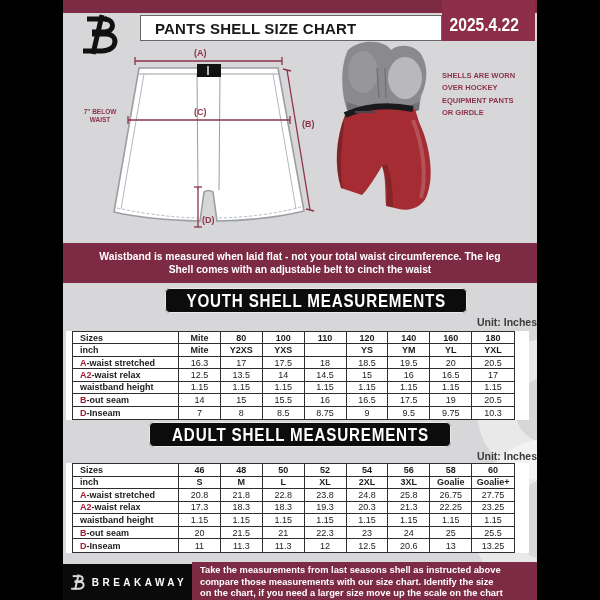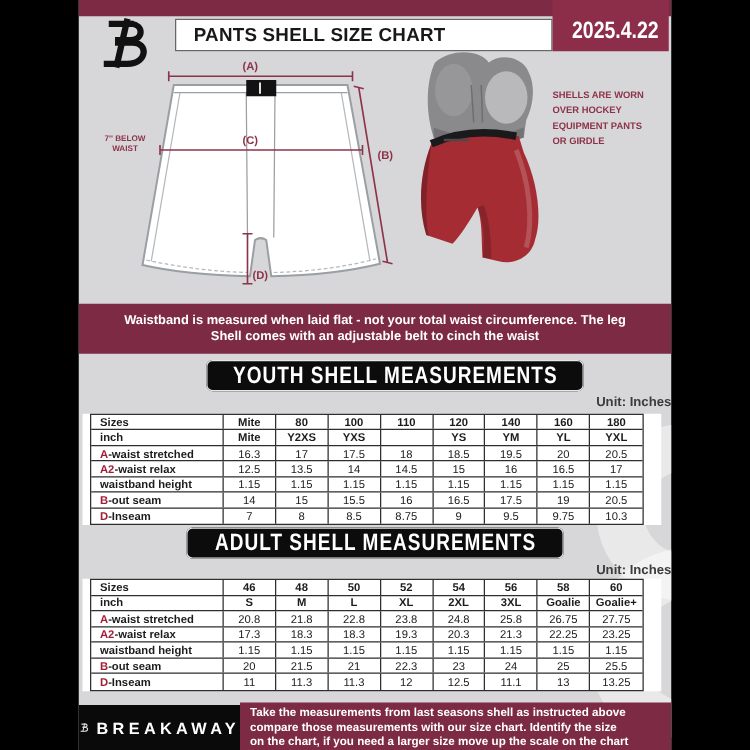--- a/index.html
+++ b/index.html
@@ -12,21 +12,21 @@
   
   .logo{position:absolute;left:12px;top:12px;z-index:3;}
   .titlebox{
     position:absolute;left:77px;top:15px;width:302px;height:26px;background:#fff;
     border:1px solid #666;box-sizing:border-box;display:flex;align-items:center;
     padding-left:14px;z-index:3;
   }
   .titlebox span{font-size:15px;font-weight:600;color:#181818;letter-spacing:.2px;white-space:nowrap;}
   .datebox{
     position:absolute;left:379px;top:0;width:93px;height:41px;background:#8c2e4a;
-    display:flex;align-items:flex-end;justify-content:flex-end;z-index:3;box-sizing:border-box;padding-bottom:5px;
+    display:flex;align-items:flex-end;justify-content:flex-start;z-index:3;box-sizing:border-box;padding-bottom:5px;
   }
   .datebox span{font-size:19px;font-weight:bold;color:#fff;transform:scaleX(.82);white-space:nowrap;}
   
   .diagram-svg{position:absolute;left:0;top:40px;z-index:1;}
   .hockey-svg{position:absolute;left:270px;top:40px;z-index:1;}
   .dim-label{position:absolute;font-size:9px;font-weight:bold;color:#8d3349;z-index:2;white-space:nowrap;}
   .below-waist{position:absolute;left:14px;top:108px;width:46px;text-align:center;
     font-size:6.5px;font-weight:bold;color:#8d3349;line-height:8px;z-index:2;}
   .side-note{position:absolute;left:379px;top:70px;font-size:7.5px;font-weight:bold;
     color:#8d3349;line-height:12.3px;z-index:2;}
@@ -56,21 +56,21 @@
   .td.label{justify-content:flex-start;padding-left:7px;font-weight:bold;}
   .pfx{color:#a11e35;}
   .hdr{font-weight:bold;}
   
   .wm{position:absolute;z-index:0;}
   
   .fblack{
     position:absolute;left:0;top:564px;width:129px;height:36px;background:#0a0a0a;
     display:flex;align-items:center;justify-content:center;gap:6px;z-index:2;
   }
-  .fbrand{font-size:13px;font-weight:bold;color:#fff;letter-spacing:3.5px;white-space:nowrap;}
+  .fbrand{font-size:10px;font-weight:bold;color:#fff;letter-spacing:3.5px;white-space:nowrap;}
   .fmaroon{
     position:absolute;left:129px;top:562px;width:345px;height:38px;background:#7d2a44;
     box-sizing:border-box;padding:3px 4px 12px 8px;color:#fff;font-size:9.3px;font-weight:bold;
     line-height:11.6px;z-index:2;
   }
 </style>
 </head>
 <body>
 
 <div class="page">
@@ -367,21 +367,21 @@
         <div class="tr">
           <div class="td label">
             <span class="pfx">D</span>
             <span>-Inseam</span>
           </div>
           <div class="td val">11</div>
           <div class="td val">11.3</div>
           <div class="td val">11.3</div>
           <div class="td val">12</div>
           <div class="td val">12.5</div>
-          <div class="td val">11.1</div>
+          <div class="td val">20.6</div>
           <div class="td val">13</div>
           <div class="td val">13.25</div>
         </div>
       </div>
   </div>
 
   <div class="fblack">
     <svg width="18" height="18" viewBox="0 0 46 44">
       <path d="M12 7 H32" stroke="#d9d9d9" stroke-width="5" fill="none"></path>
       <path d="M30 7 C40 8 40 19 30 20 L17 20" stroke="#d9d9d9" stroke-width="5" fill="none"></path>

